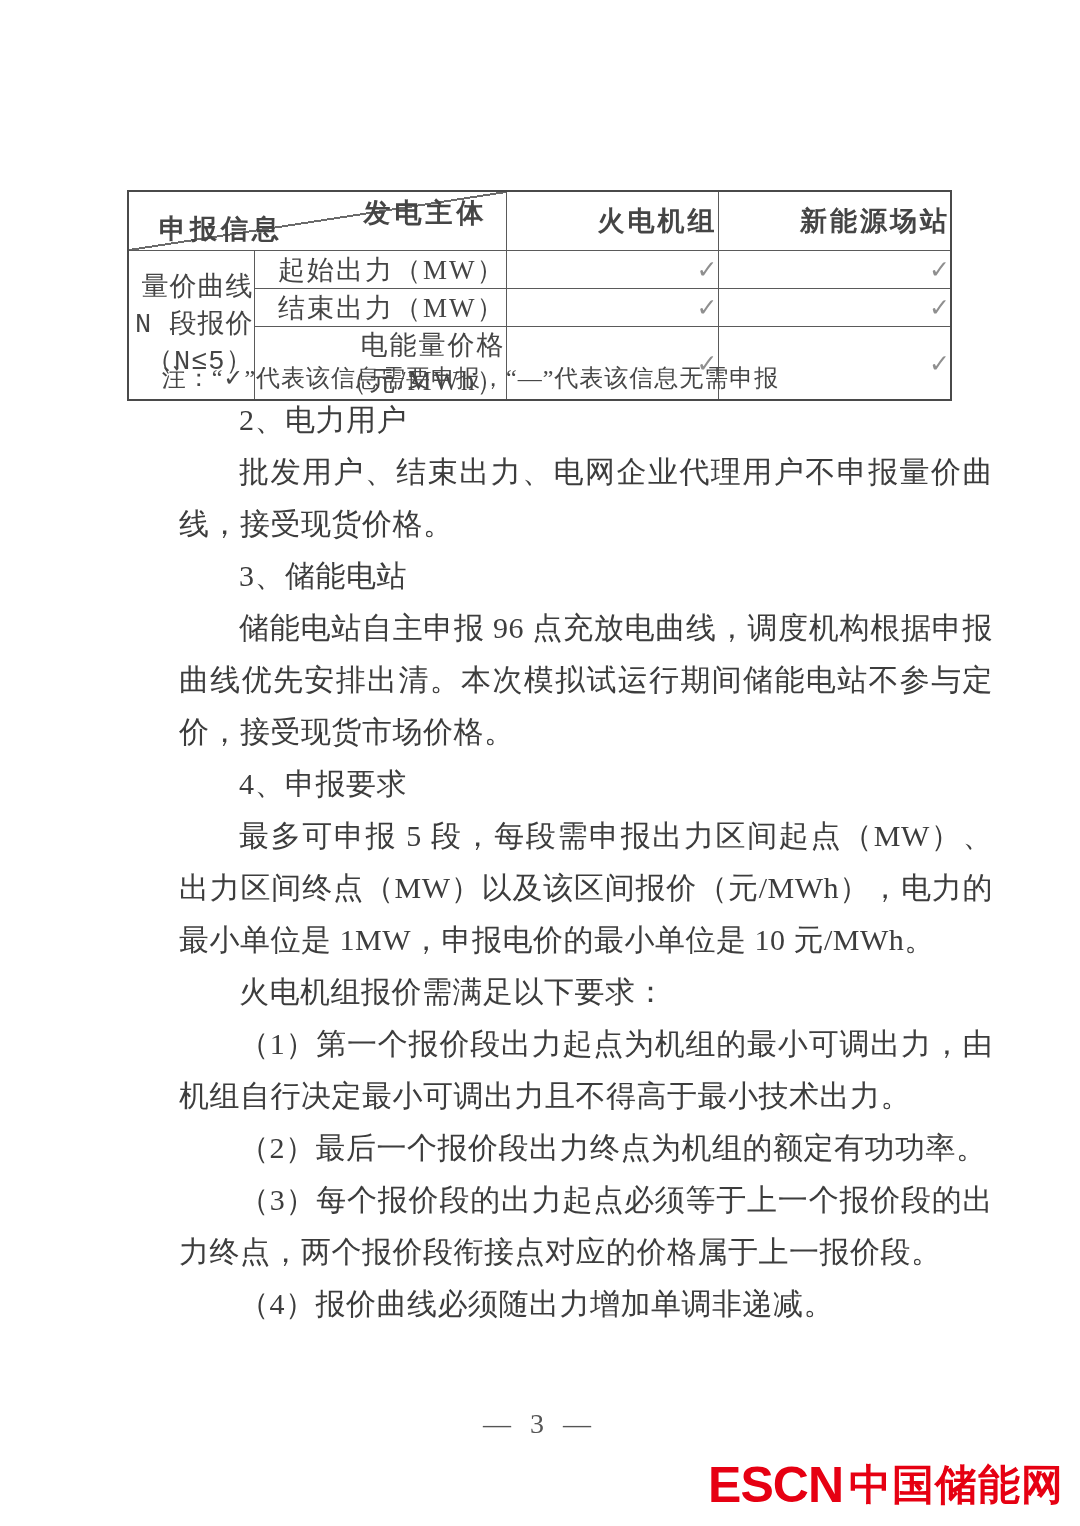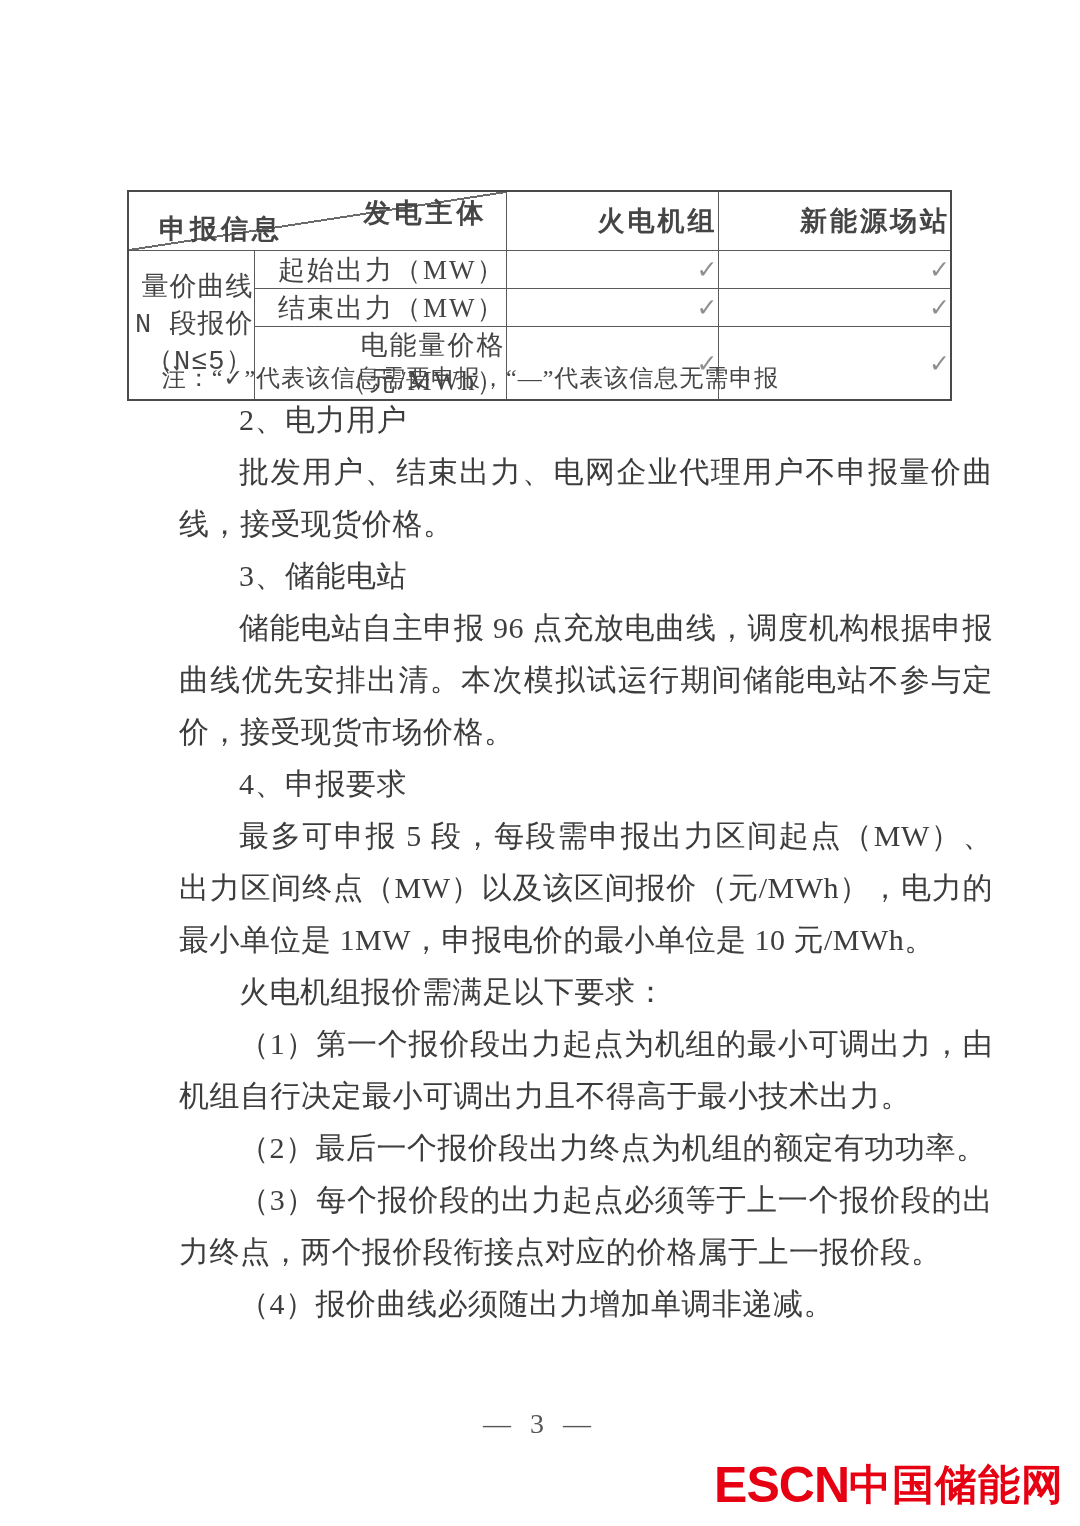--- a/index.html
+++ b/index.html
@@ -89,21 +89,21 @@
   .logo {
     position: absolute; right: 16px; bottom: 12px;
     display: flex; align-items: center;
     font-family: "Liberation Sans", "DejaVu Sans", sans-serif;
     white-space: nowrap;
   }
   .logo-latin {
     font-size: 50px; font-weight: 800; letter-spacing: -1px;
   }
   .logo-cn {
-    font-size: 42px; font-weight: 700; letter-spacing: 1px;
+    font-size: 42px; font-weight: 700; margin-left: 6px; letter-spacing: 1px;
   }
 </style>
 </head>
 <body>
 
 <div class="page">
 
   <div class="doc-table-wrap">
     <table class="doc-table">
       <colgroup>

